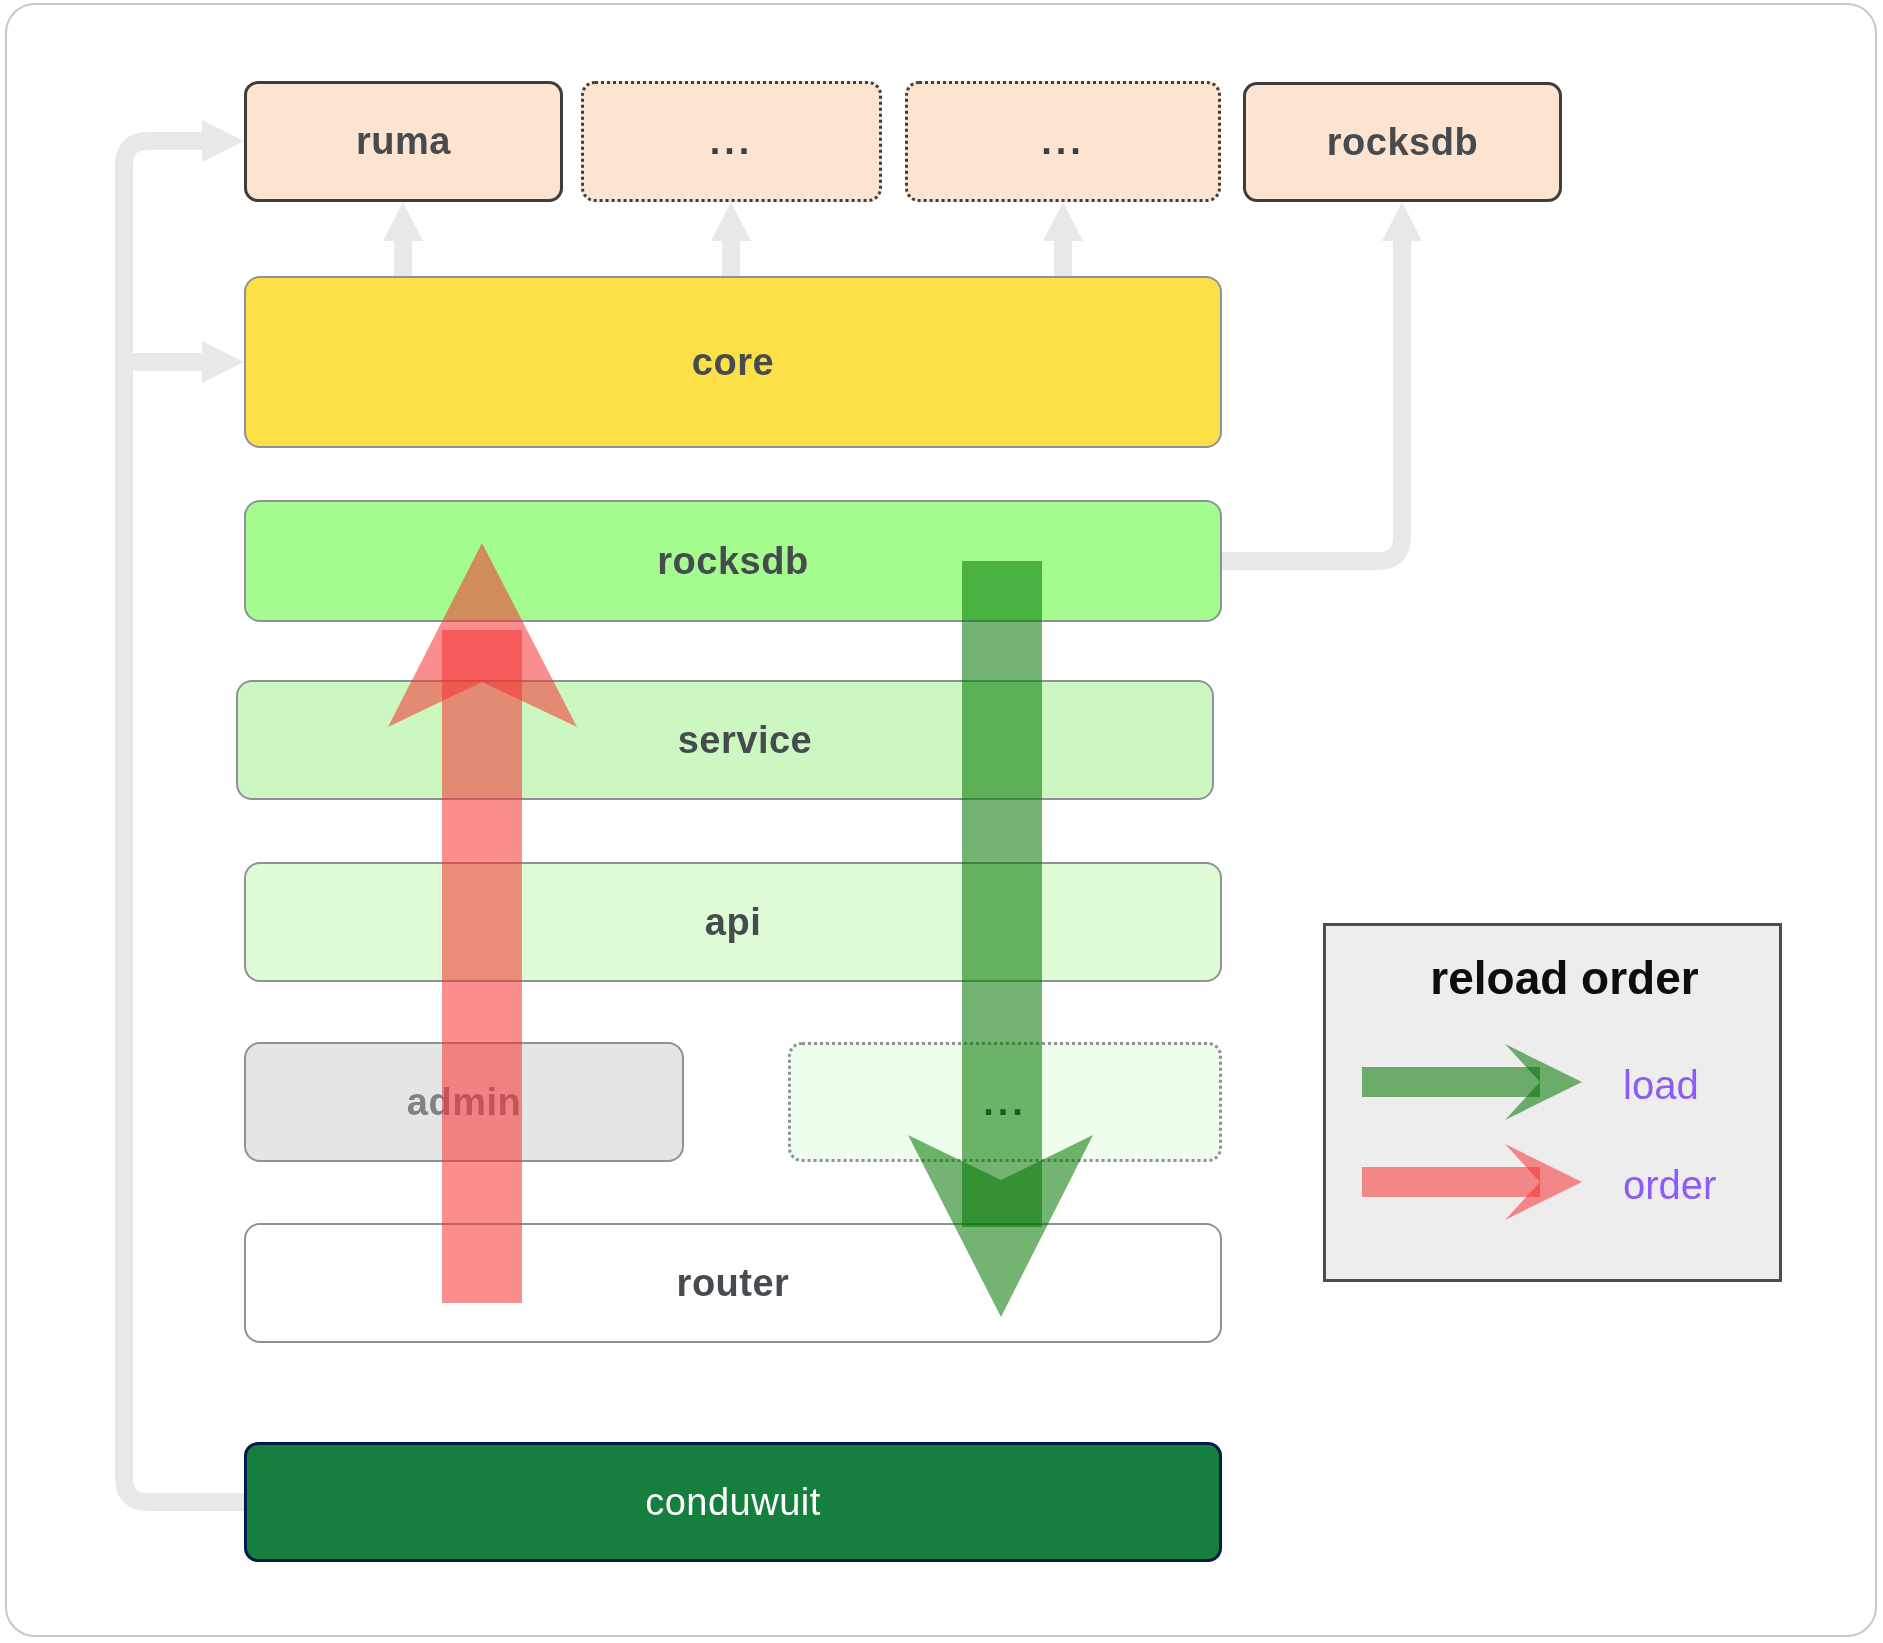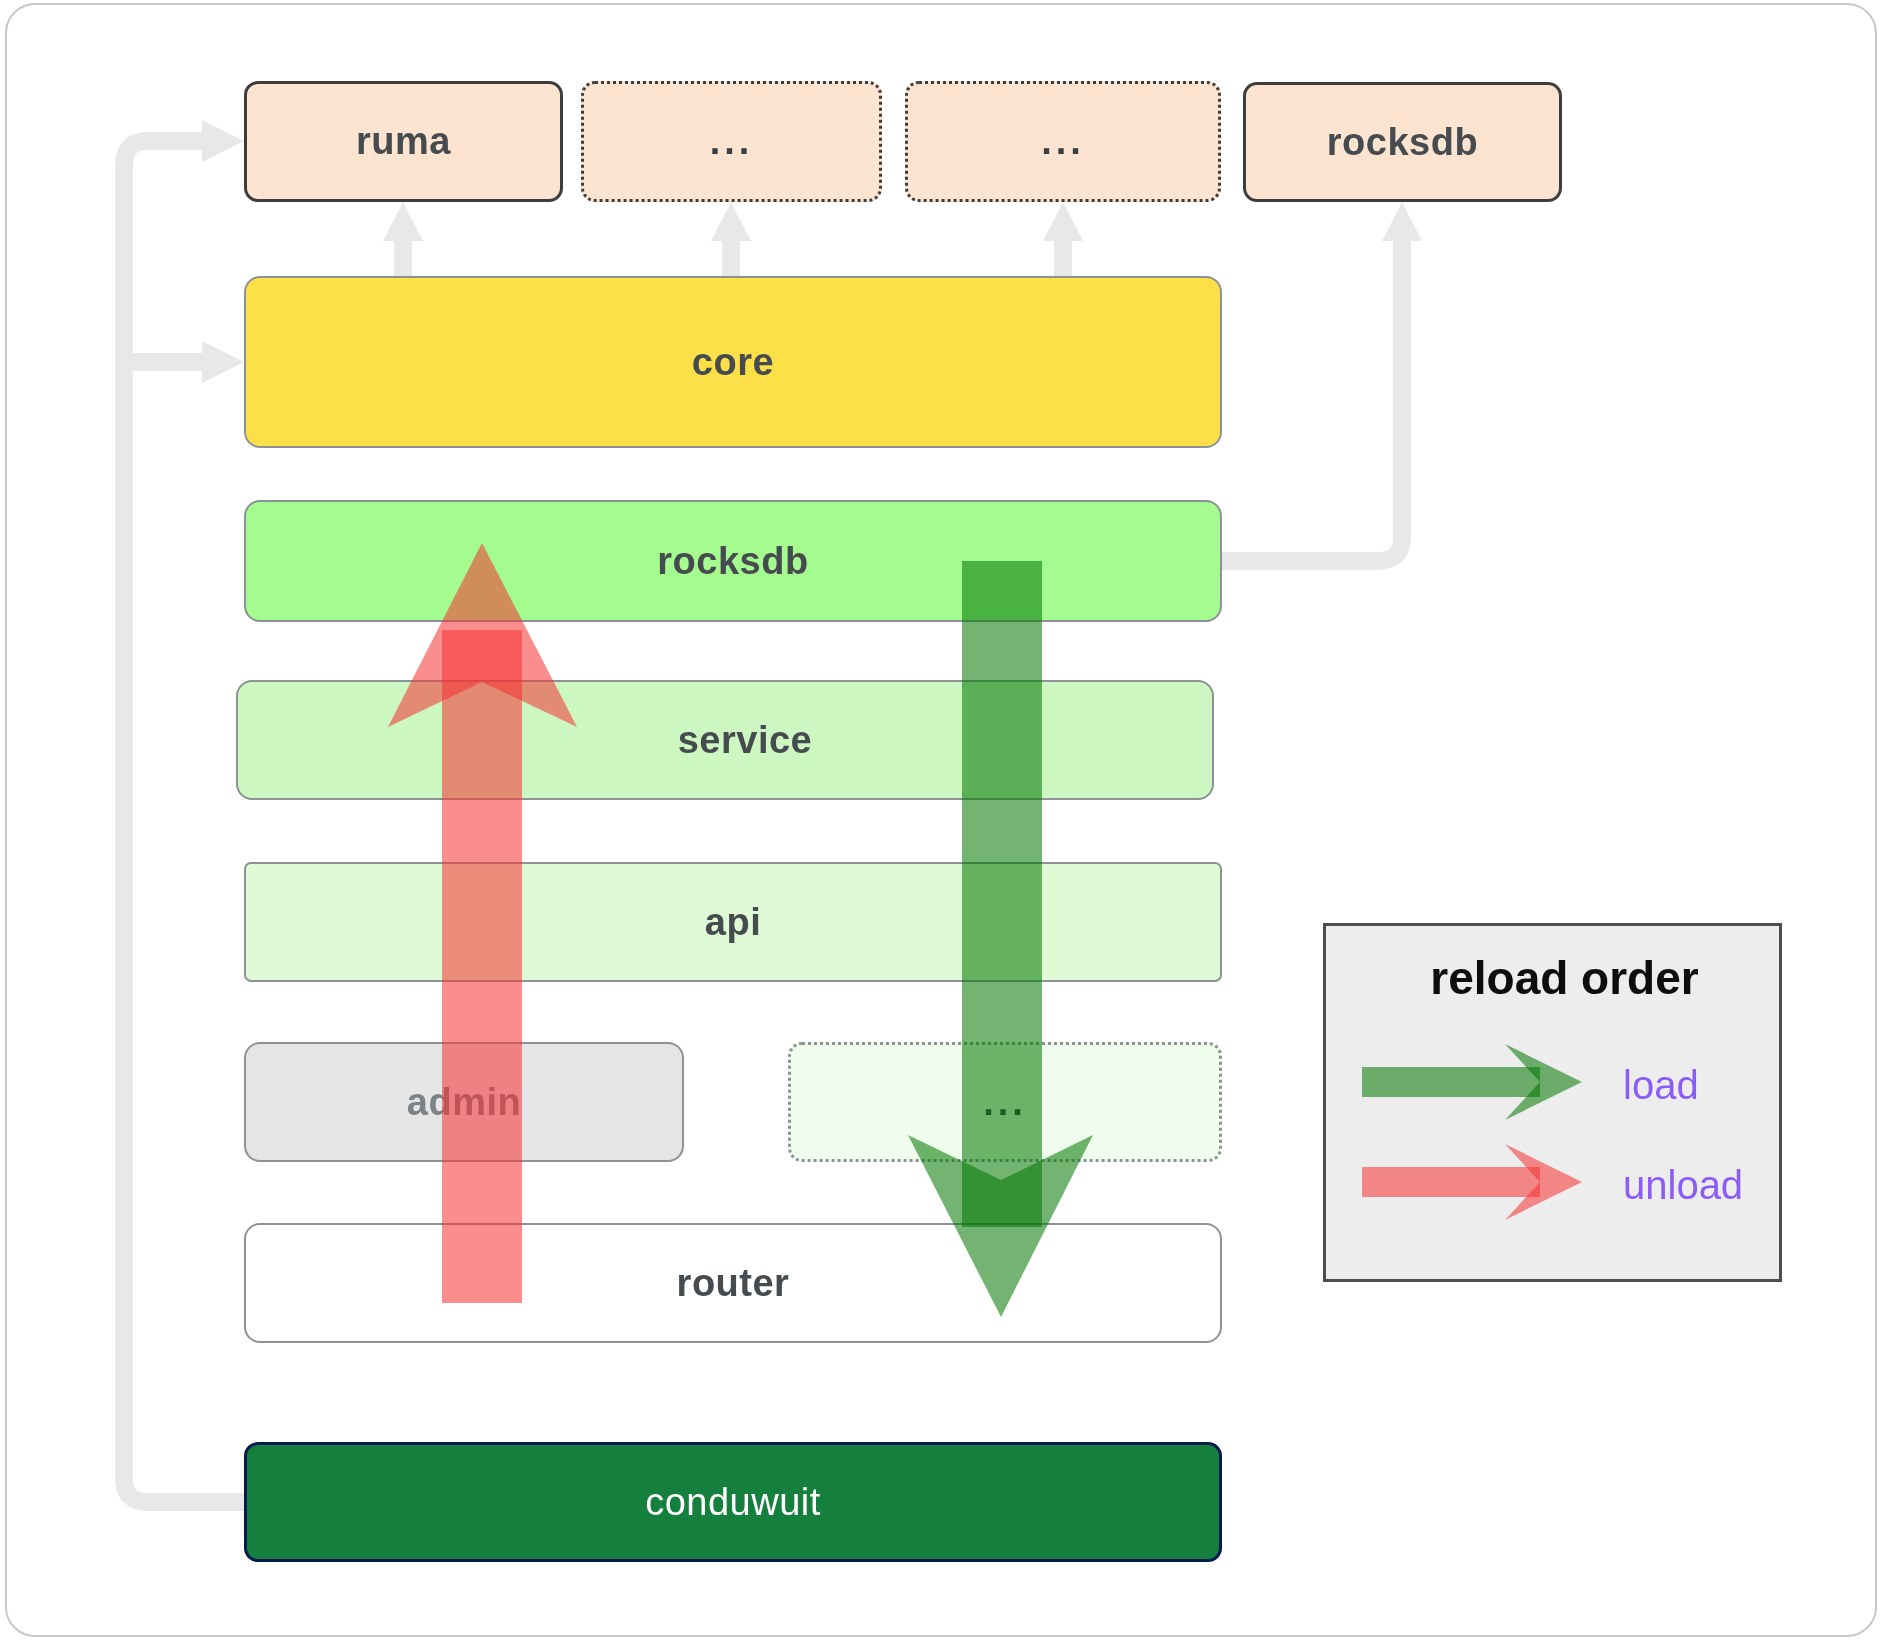--- a/index.html
+++ b/index.html
@@ -15,21 +15,21 @@
   .peach{background:#fce4d1;border:3px solid #3d3d3d;}
   .peach-dotted{background:#fce4d1;border:3px dotted #3d3d3d;}
   .gray-border{border:2px solid #8d9296;}
   .node-ruma{left:244px;top:81px;width:319px;height:121px;}
   .node-dots1{left:581px;top:81px;width:301px;height:121px;}
   .node-dots2{left:905px;top:81px;width:316px;height:121px;}
   .node-rocksdb{left:1243px;top:82px;width:319px;height:120px;}
   .node-core{left:244px;top:276px;width:978px;height:172px;background:#fde047;}
   .node-database{left:244px;top:500px;width:978px;height:122px;background:#a4fb8e;}
   .node-service{left:236px;top:680px;width:978px;height:120px;background:#cdf7c0;padding-left:40px;}
-  .node-api{left:244px;top:862px;width:978px;height:120px;background:#defbd5;border-radius:7px;}
+  .node-api{left:244px;top:862px;width:978px;height:120px;background:#defbd5;}
   .node-admin{left:244px;top:1042px;width:440px;height:120px;background:#e5e5e5;color:#7d8286;}
   .node-dots3{left:788px;top:1042px;width:434px;height:120px;background:#effdec;border:3px dotted #8d9296;color:#3f4449;}
   .node-router{left:244px;top:1223px;width:978px;height:120px;background:#ffffff;}
   .node-conduwuit{left:244px;top:1442px;width:978px;height:120px;background:#15803d;border:3px solid #001a4d;color:#ffffff;font-weight:normal;}
   .dots{letter-spacing:4px;font-weight:bold;color:#3a3f44;}
   .legend{position:absolute;left:1323px;top:923px;width:459px;height:359px;background:#ededed;
           border:3px solid #4d4d4d;box-sizing:border-box;z-index:2;}
   .legend-title{position:absolute;left:12px;top:25px;width:100%;text-align:center;font-size:46px;color:#0d0d0d;font-weight:600;}
   .legend-label{position:absolute;left:297px;height:52px;line-height:52px;font-size:40px;color:#8b5cf6;}
   .legend-label-load{top:133px;}
@@ -95,21 +95,21 @@
   <div class="node r16 gray-border node-router">
     <span>router</span>
   </div>
   <div class="node r14 node-conduwuit">
     <span>conduwuit</span>
   </div>
 
   <div class="legend">
     <div class="legend-title">reload order</div>
     <div class="legend-label legend-label-load">load</div>
-    <div class="legend-label legend-label-unload">unload</div>
+    <div class="legend-label legend-label-unload">order</div>
   </div>
 
   <svg class="layer" id="arrow-layer">
     <g stroke="none" fill-opacity="0.55" fill="#007700">
       <rect x="962" y="561" width="80" height="666"></rect>
       <polygon points="1001,1317 908,1135 1001,1180 1093,1135"></polygon>
     </g>
     <g stroke="none" fill-opacity="0.55" fill="#f53232">
       <rect x="442" y="630" width="80" height="673"></rect>
       <polygon points="482,543 388,727 482,682 577,727"></polygon>

